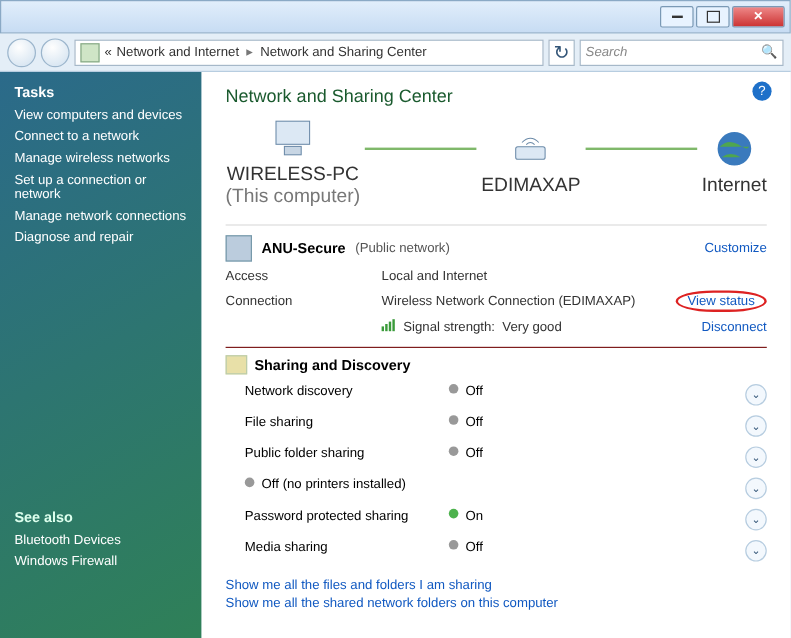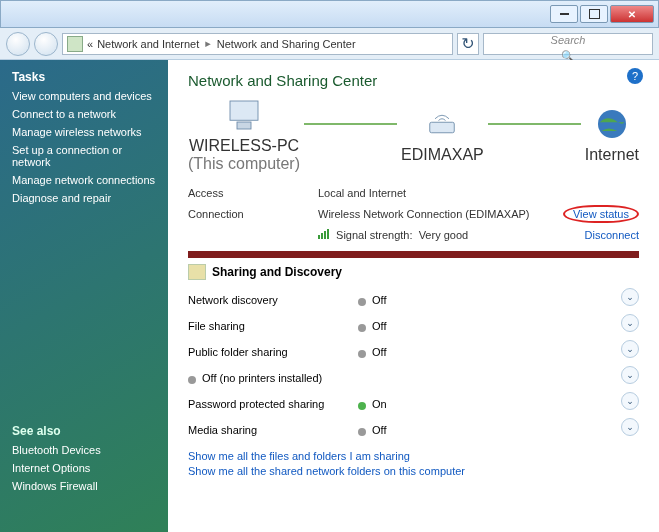--- a/index.html
+++ b/index.html
@@ -13,21 +13,21 @@
 .titlebtn.max::before{content:"";width:9px;height:8px;border:1.5px solid #333;}
 .titlebtn.close::before{content:"✕";font-weight:bold;}
 
 
 .navbar { height: 32px; display:flex; align-items:center; padding:0 6px; gap:4px; background:#e4eef7; border-bottom:1px solid #b7cde0;}
 .navbtn { width:24px;height:24px;border:1px solid #9bb5cc;border-radius:50%;background:radial-gradient(circle at 40% 30%,#fefefe,#cfe0ef);}
 .breadcrumb { flex:1; height:22px; background:#fff; border:1px solid #a6b8c9; display:flex; align-items:center; padding:0 4px; font-size:11px; color:#333; gap:4px;}
 .breadcrumb .icon{width:16px;height:16px;background:#cfe5c6;border:1px solid #8a8;}
 .breadcrumb .sep{color:#777; padding:0 2px;}
 .refresh{width:22px;height:22px;border:1px solid #a6b8c9;background:#fff;display:flex;align-items:center;justify-content:center;color:#357;}
-.searchbox{width:170px;height:22px;border:1px solid #a6b8c9;background:#fff;display:flex;align-items:center;padding:0 4px;font-size:11px;color:#888;gap:4px;flex-direction:column;}
+.searchbox{width:170px;height:22px;border:1px solid #a6b8c9;background:#fff;display:flex;align-items:center;padding:0 4px;font-size:11px;color:#888;gap:4px;}
 .searchbox .sicon{color:#357;}
 
 
 .container{display:flex;height:527px;}
 .sidebar{width:168px;background:linear-gradient(150deg,#2b6a8a 0%, #2f8058 90%);color:#fff;padding:10px 12px;font-size:11px;}
 .sidebar .head{font-weight:bold;margin-bottom:6px;font-size:12px;}
 .sidebar .tasklink{display:block;margin:6px 0;cursor:pointer;}
 .sidebar .seealso{margin-top:220px;}
 .sidebar .seealso .head{color:#dfe;}
 .content{flex:1;background:#fff;padding:12px 20px 12px 20px;overflow:auto;position:relative;}
@@ -48,24 +48,24 @@
 .kvrow .k{width:130px;color:#333;}
 .kvrow .v{flex:1;color:#333;}
 .link{color:#1159c1;cursor:pointer;font-size:11px;}
 .redcircle{display:inline-block;border:2px solid #d22;border-radius:50%/60%;padding:1px 8px;}
 .sigbars{display:inline-flex;align-items:flex-end;gap:1px;margin-right:4px;}
 .sigbars span{width:2px;background:#3a9b3a;}
 .sigbars span:nth-child(1){height:4px;}
 .sigbars span:nth-child(2){height:6px;}
 .sigbars span:nth-child(3){height:8px;}
 .sigbars span:nth-child(4){height:10px;}
-.section{border-top:7px solid #7f1d1d;margin-top:10px;padding-top:6px;}
+.section{border-top:1px solid #7f1d1d;margin-top:10px;padding-top:6px;}
 .section .shead{display:flex;align-items:center;gap:6px;font-weight:bold;font-size:12px;margin-bottom:4px;}
 .section .sico{width:18px;height:16px;background:#e8e0a8;border:1px solid #bca;}
-.shrow{display:flex;align-items:flex-end;font-size:11px;padding:4px 0;}
+.shrow{display:flex;align-items:flex-start;font-size:11px;padding:4px 0;margin-left:16px;}
 .shrow .k{width:170px;}
 .shrow .dot{width:8px;height:8px;border-radius:50%;background:#999;margin-right:6px;}
 .shrow .dot.on{background:#4db24d;}
 .shrow .exp{margin-left:auto;width:18px;height:18px;border:1px solid #b7cde0;border-radius:50%;background:#f3f8fd;display:flex;align-items:center;justify-content:center;font-size:9px;color:#357;cursor:pointer;}
 .bottomlinks{margin-top:10px;}
 .bottomlinks .link{display:block;margin:3px 0;}
 
 
 .svg-pc,.svg-ap,.svg-globe{display:block;}
 </style>
@@ -100,21 +100,20 @@
     <div class="head">Tasks</div>
     <a class="tasklink">View computers and devices</a>
     <a class="tasklink">Connect to a network</a>
     <a class="tasklink">Manage wireless networks</a>
     <a class="tasklink">Set up a connection or network</a>
     <a class="tasklink">Manage network connections</a>
     <a class="tasklink">Diagnose and repair</a>
     <div class="seealso">
       <div class="head">See also</div>
       <a class="tasklink">Bluetooth Devices</a>
-      <a class="tasklink">Internet Options</a>
       <a class="tasklink">Windows Firewall</a>
     </div>
   </div>
 
   <div class="content">
     <div class="helpicon">?</div>
     <h1>Network and Sharing Center</h1>
 
     <div class="netmap">
       <div class="mapnode">
@@ -138,20 +137,26 @@
       <div class="mapnode">
         <svg class="ico svg-globe" viewBox="0 0 48 40">
             <circle cx="24" cy="20" r="16" fill="#3a7abd"></circle>
             <path d="M10 18 Q18 10 28 16 Q36 22 38 18" fill="#4fa64f"></path>
             <path d="M12 28 Q20 22 30 28" fill="#4fa64f"></path>
           </svg>
         <div>Internet</div>
       </div>
     </div>
 
+    <div class="nettitle">
+      <div class="nico"></div>
+      <span class="name">ANU-Secure</span>
+      <span class="type">(Public network)</span>
+      <span class="customize link">Customize</span>
+    </div>
 
     <div class="kvrow">
       <div class="k">Access</div>
       <div class="v">Local and Internet</div>
     </div>
     <div class="kvrow">
       <div class="k">Connection</div>
       <div class="v">
         <span>Wireless Network Connection (</span><span>EDIMAXAP</span><span>)</span>
       </div>

